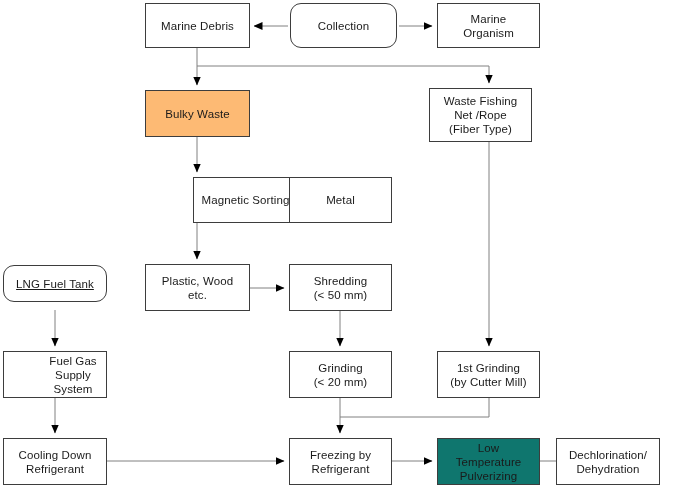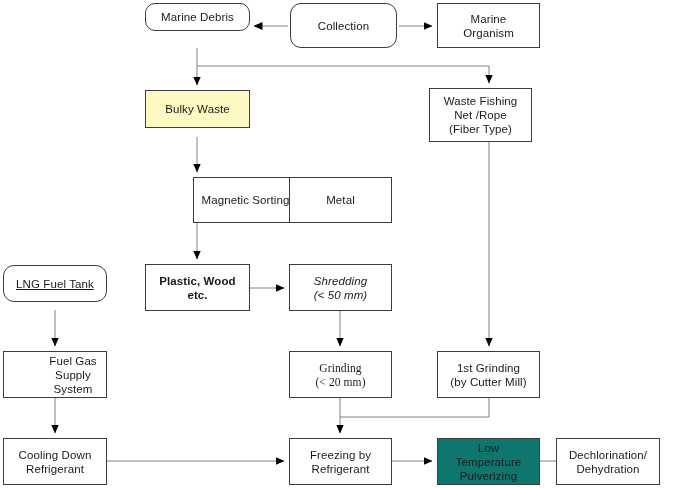--- a/index.html
+++ b/index.html
@@ -73,38 +73,38 @@
         <path d="M 55 398 L 55 433" fill="none" stroke="#808080" stroke-width="1" marker-end="url(#ah-down)"></path>
         <path d="M 340 398 L 340 433" fill="none" stroke="#808080" stroke-width="1" marker-end="url(#ah-down)"></path>
         <path d="M 489 398 L 489 417 L 340 417" fill="none" stroke="#808080" stroke-width="1"></path>
         <path d="M 107 461 L 284 461" fill="none" stroke="#808080" stroke-width="1" marker-end="url(#ah-right)"></path>
         <path d="M 392 461 L 432 461" fill="none" stroke="#808080" stroke-width="1" marker-end="url(#ah-right)"></path>
         <path d="M 540 461 L 573 461" fill="none" stroke="#808080" stroke-width="1" marker-end="url(#ah-right)"></path>
       </g>
   </svg>
 
   <div id="node-layer">
-      <div class="node" style="left: 145px; top: 3px; width: 105px; height: 28px; background: rgb(255, 255, 255); border-color: rgb(61, 61, 61); color: rgb(26, 26, 26); border-radius: 10px;">Marine Debris</div>
+      <div class="node" style="left: 145px; top: 3px; width: 105px; height: 45px; background: rgb(255, 255, 255); border-color: rgb(61, 61, 61); color: rgb(26, 26, 26);">Marine Debris</div>
       <div class="node rounded" style="left: 290px; top: 3px; width: 107px; height: 45px; background: rgb(255, 255, 255); border-color: rgb(61, 61, 61); color: rgb(26, 26, 26);">Collection</div>
       <div class="node" style="left: 437px; top: 3px; width: 103px; height: 45px; background: rgb(255, 255, 255); border-color: rgb(61, 61, 61); color: rgb(26, 26, 26);">Marine
 Organism</div>
-      <div class="node" style="left: 145px; top: 90px; width: 105px; height: 38px; background: #fef9c3; border-color: rgb(61, 61, 61); color: rgb(26, 26, 26);">Bulky Waste</div>
+      <div class="node" style="left: 145px; top: 90px; width: 105px; height: 47px; background: #fdba74; border-color: rgb(61, 61, 61); color: rgb(26, 26, 26);">Bulky Waste</div>
       <div class="node" style="left: 429px; top: 88px; width: 103px; height: 54px; background: rgb(255, 255, 255); border-color: rgb(61, 61, 61); color: rgb(26, 26, 26);">Waste Fishing
 Net /Rope
 (Fiber Type)</div>
       <div class="node" style="left: 145px; top: 177px; width: 105px; height: 46px; background: rgb(255, 255, 255); border-color: rgb(61, 61, 61); color: rgb(26, 26, 26); margin-left: 48px;">Magnetic Sorting</div>
       <div class="node" style="left: 289px; top: 177px; width: 103px; height: 46px; background: rgb(255, 255, 255); border-color: rgb(61, 61, 61); color: rgb(26, 26, 26);">Metal</div>
       <div class="node rounded" style="left: 3px; top: 265px; width: 104px; height: 37px; background: rgb(255, 255, 255); border-color: rgb(61, 61, 61); color: rgb(26, 26, 26); text-decoration: underline;">LNG Fuel Tank</div>
-      <div class="node" style="left: 145px; top: 264px; width: 105px; height: 47px; background: rgb(255, 255, 255); border-color: rgb(61, 61, 61); color: rgb(26, 26, 26); font-weight: bold;">Plastic, Wood
+      <div class="node" style="left: 145px; top: 264px; width: 105px; height: 47px; background: rgb(255, 255, 255); border-color: rgb(61, 61, 61); color: rgb(26, 26, 26);">Plastic, Wood
 etc.</div>
-      <div class="node" style="left: 289px; top: 264px; width: 103px; height: 47px; background: rgb(255, 255, 255); border-color: rgb(61, 61, 61); color: rgb(26, 26, 26); font-style: italic;">Shredding
+      <div class="node" style="left: 289px; top: 264px; width: 103px; height: 47px; background: rgb(255, 255, 255); border-color: rgb(61, 61, 61); color: rgb(26, 26, 26);">Shredding
 (&lt; 50 mm)</div>
       <div class="node" style="left: 3px; top: 351px; width: 104px; height: 47px; background: rgb(255, 255, 255); border-color: rgb(61, 61, 61); color: rgb(26, 26, 26); padding-left: 36px;">Fuel Gas
 Supply System</div>
-      <div class="node" style="left: 289px; top: 351px; width: 103px; height: 47px; background: rgb(255, 255, 255); border-color: rgb(61, 61, 61); color: rgb(26, 26, 26); font-family: Liberation Serif, serif;">Grinding
+      <div class="node" style="left: 289px; top: 351px; width: 103px; height: 47px; background: rgb(255, 255, 255); border-color: rgb(61, 61, 61); color: rgb(26, 26, 26);">Grinding
 (&lt; 20 mm)</div>
       <div class="node" style="left: 437px; top: 351px; width: 103px; height: 47px; background: rgb(255, 255, 255); border-color: rgb(61, 61, 61); color: rgb(26, 26, 26);">1st Grinding
 (by Cutter Mill)</div>
       <div class="node" style="left: 3px; top: 438px; width: 104px; height: 47px; background: rgb(255, 255, 255); border-color: rgb(61, 61, 61); color: rgb(26, 26, 26); text-align: center;">Cooling Down
 Refrigerant</div>
       <div class="node" style="left: 289px; top: 438px; width: 103px; height: 47px; background: rgb(255, 255, 255); border-color: rgb(61, 61, 61); color: rgb(26, 26, 26);">Freezing by
 Refrigerant</div>
       <div class="node" style="left: 437px; top: 438px; width: 103px; height: 47px; background: #0f766e; border-color: rgb(61, 61, 61); color: rgb(26, 26, 26);">Low
 Temperature
 Pulverizing</div>

